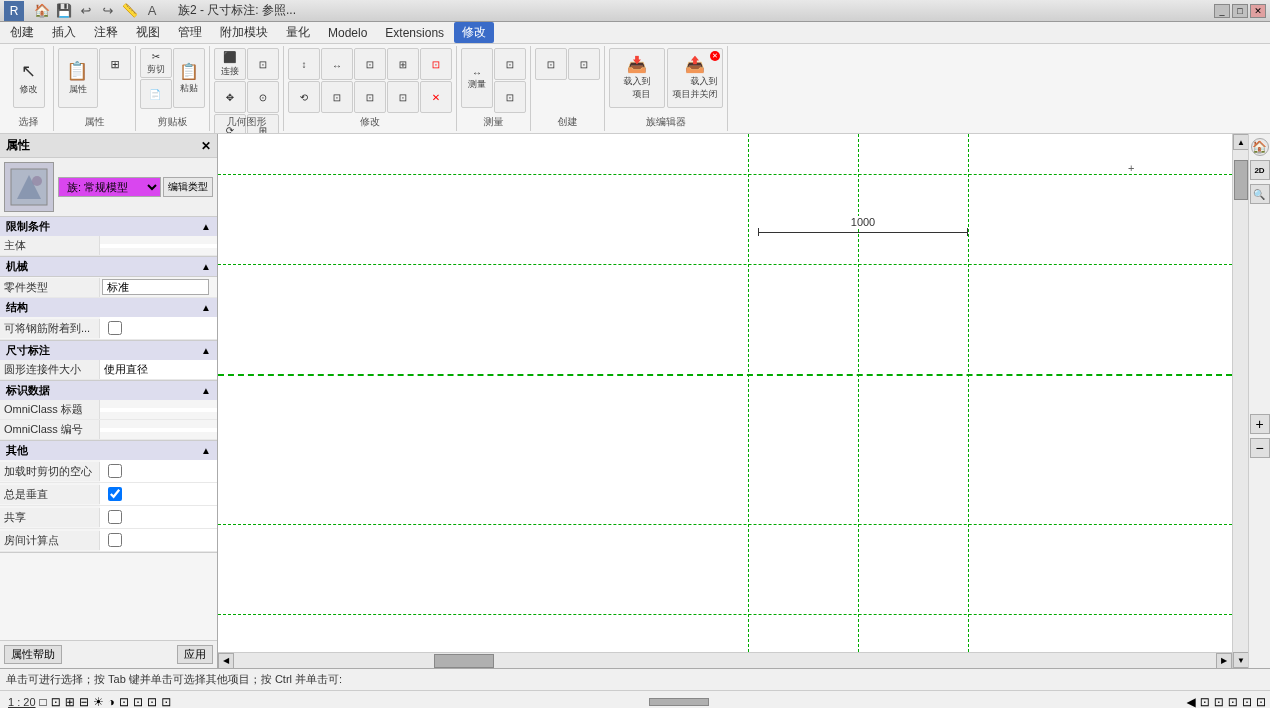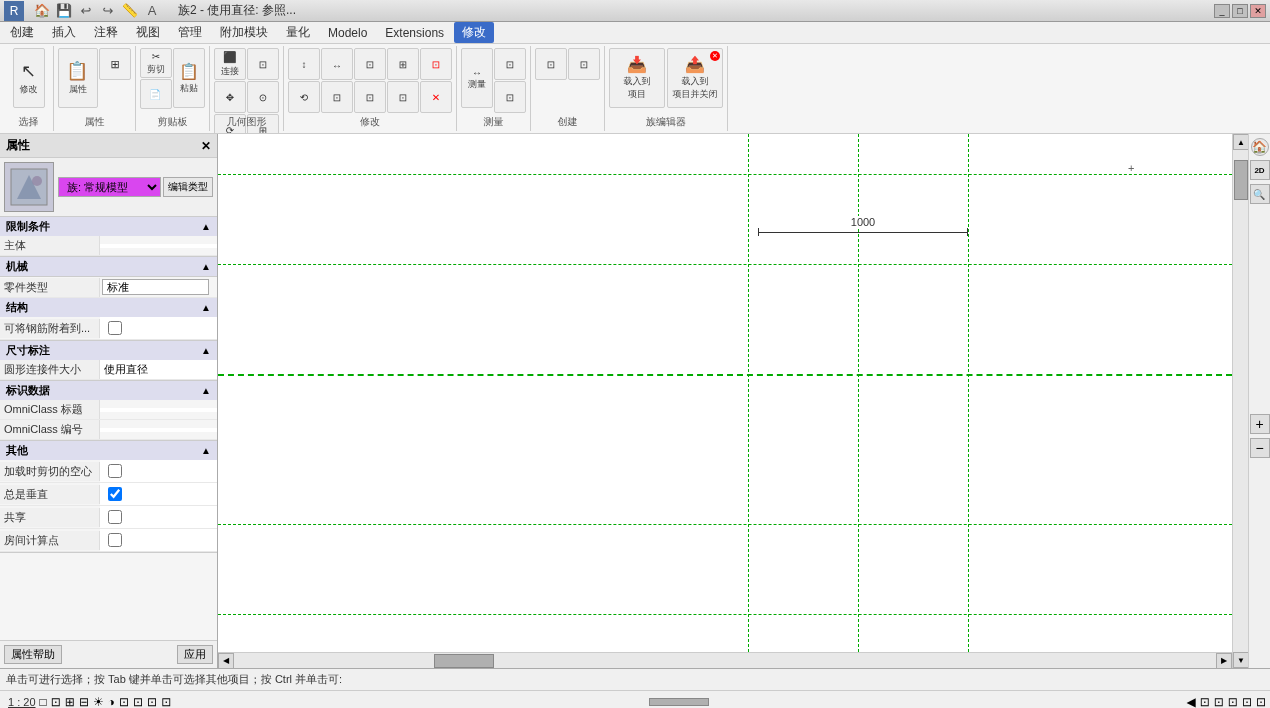--- a/index.html
+++ b/index.html
@@ -95,21 +95,21 @@
       border: 1px solid #ccc;
       border-radius: 2px;
       cursor: pointer;
       display: flex;
       flex-direction: column;
       align-items: center;
       justify-content: center;
       font-size: 10px;
       color: #333;
     }
-    .tb-label { font-size: 9px; color: #444; text-align: center; margin-top: 1px; }
+    .tb-label { font-size: 9px; color: #444; text-align: right; margin-top: 1px; }
 
     
     #main-layout {
       display: flex;
       height: calc(708px - 22px - 22px - 90px - 18px - 22px);
     }
 
     
     #properties-panel {
       width: 218px;
@@ -433,21 +433,21 @@
   <div id="titlebar-left">
     <div style="width:20px;height:20px;background:#4a6fa5;display:flex;align-items:center;justify-content:center;font-size:12px;color:white;">R</div>
     <div id="quick-toolbar">
       <button class="qt-btn" title="home">🏠</button>
       <button class="qt-btn" title="save">💾</button>
       <button class="qt-btn">↩</button>
       <button class="qt-btn">↪</button>
       <button class="qt-btn">📏</button>
       <button class="qt-btn">A</button>
     </div>
-    <span style="font-size:12px;color:#333;margin-left:8px;">族2 - 使用直径: 参照...</span>
+    <span style="font-size:12px;color:#333;margin-left:8px;">族2 - 尺寸标注: 参照...</span>
   </div>
   <div id="titlebar-controls">
     <button class="title-btn">_</button>
     <button class="title-btn">□</button>
     <button class="title-btn" style="background:#e0a0a0;">✕</button>
   </div>
 </div>
 
 <div id="menubar">
   <div class="menu-item">创建</div>

